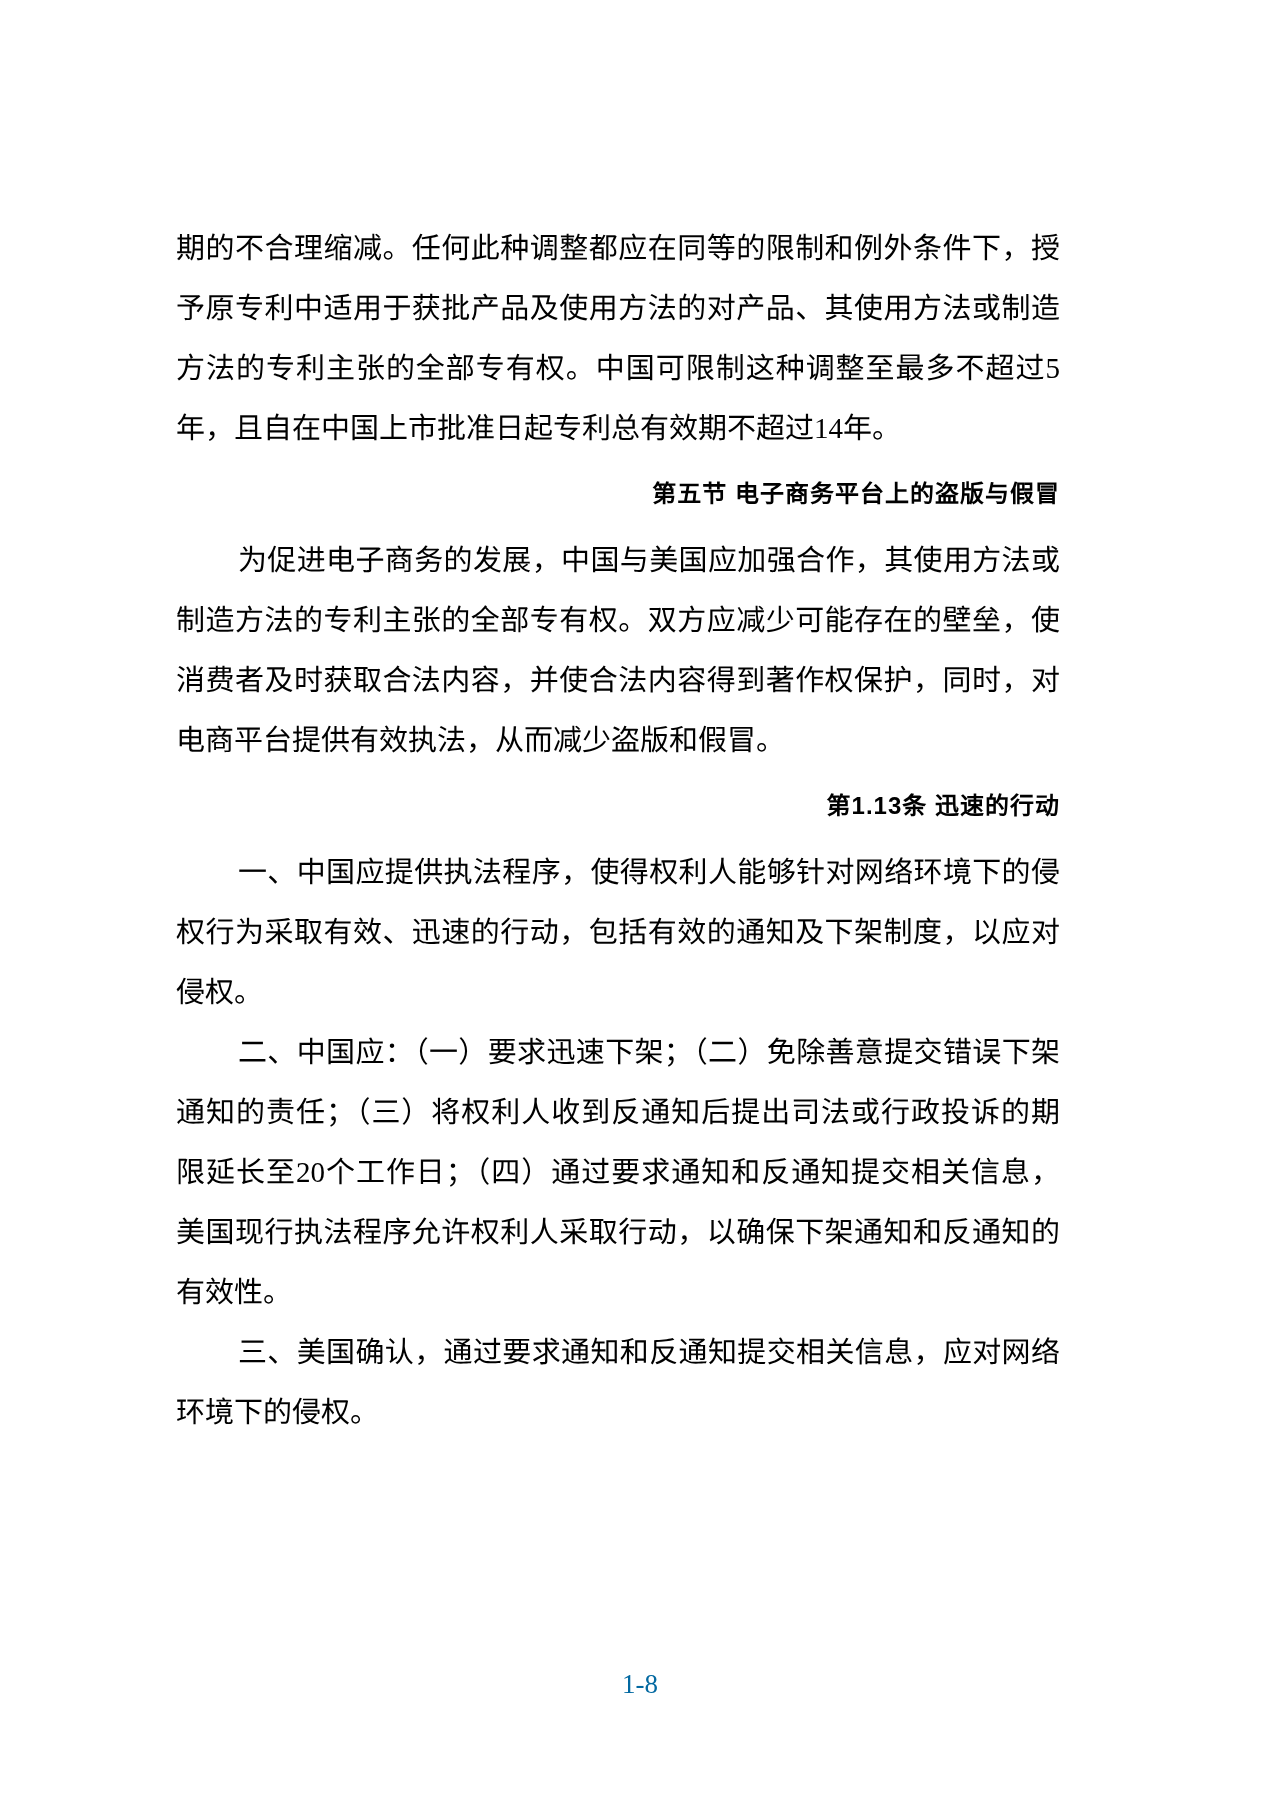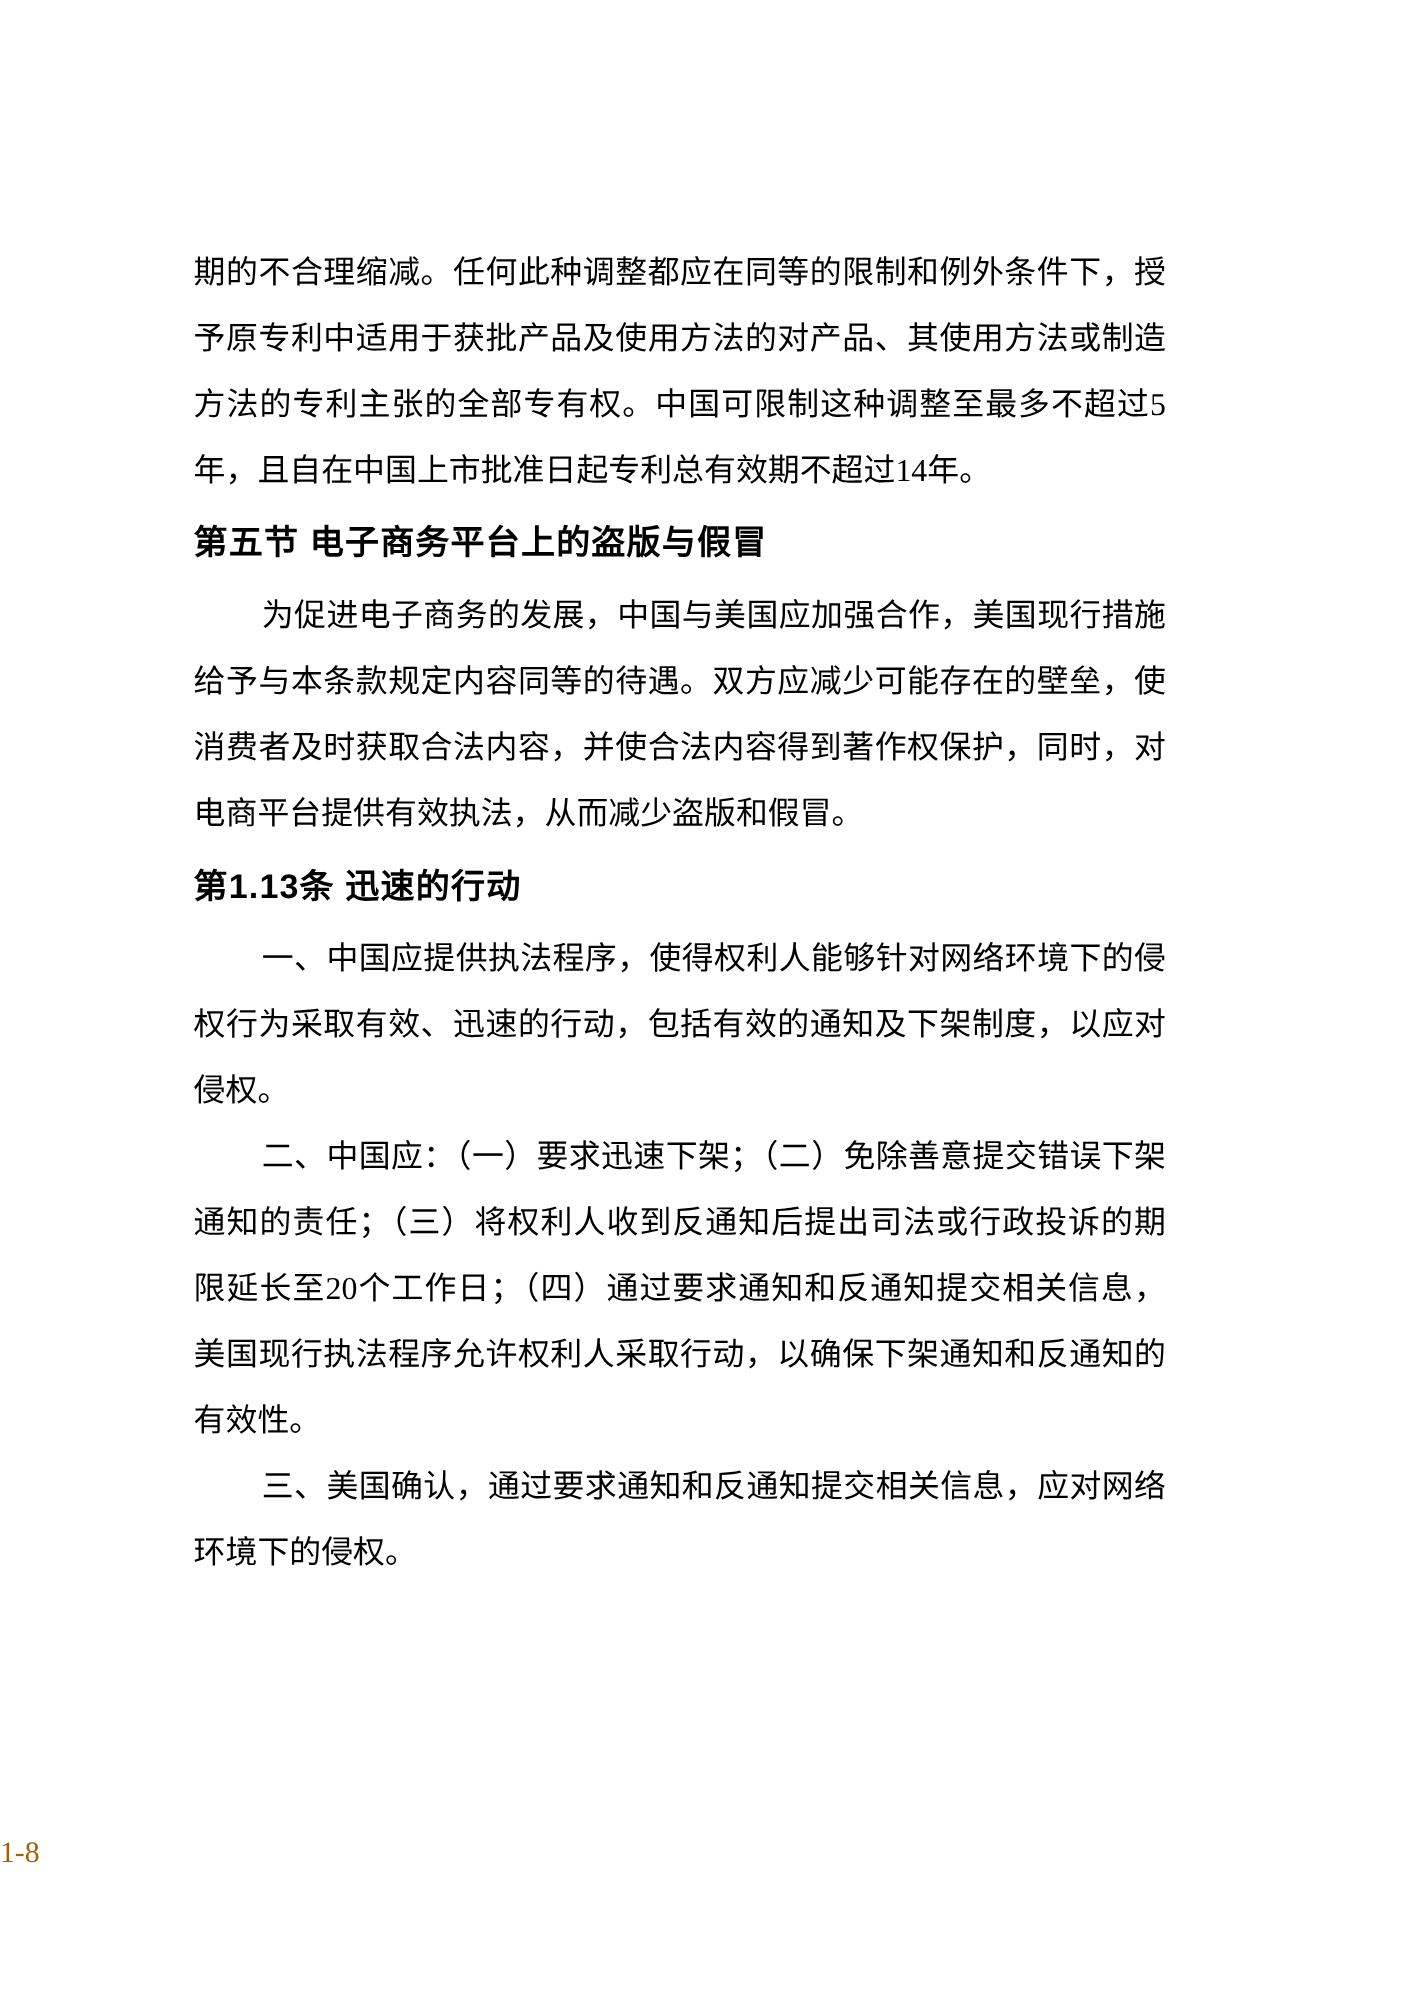--- a/index.html
+++ b/index.html
@@ -31,46 +31,47 @@
   .para {
     margin: 0;
     text-indent: 62px;
   }
   .para.no-indent {
     text-indent: 0;
   }
   .heading {
     font-family: "Liberation Sans", sans-serif;
     font-weight: 700;
-    font-size: 31px;
+    font-size: 24px;
     line-height: 62px;
-    text-align: left;
+    text-align: right;
     text-indent: 0;
     margin: 5px 0;
     letter-spacing: 1px;
   }
   .page-footer {
     position: absolute;
     left: 0;
     right: 0;
     top: 1668px;
+    text-align: center;
     font-family: "Liberation Serif", serif;
     font-size: 27px;
     line-height: 32px;
-    color: #a16207;
+    color: #0369a1;
   }
 </style>
 </head>
 <body>
 
 <main class="page">
   <section class="content">
     <p class="para no-indent">期的不合理缩减。任何此种调整都应在同等的限制和例外条件下，授予原专利中适用于获批产品及使用方法的对产品、其使用方法或制造方法的专利主张的全部专有权。中国可限制这种调整至最多不超过5年，且自在中国上市批准日起专利总有效期不超过14年。</p>
     <h2 class="heading">第五节 电子商务平台上的盗版与假冒</h2>
-    <p class="para">为促进电子商务的发展，中国与美国应加强合作，美国现行措施给予与本条款规定内容同等的待遇。双方应减少可能存在的壁垒，使消费者及时获取合法内容，并使合法内容得到著作权保护，同时，对电商平台提供有效执法，从而减少盗版和假冒。</p>
+    <p class="para">为促进电子商务的发展，中国与美国应加强合作，其使用方法或制造方法的专利主张的全部专有权。双方应减少可能存在的壁垒，使消费者及时获取合法内容，并使合法内容得到著作权保护，同时，对电商平台提供有效执法，从而减少盗版和假冒。</p>
     <h3 class="heading">第1.13条 迅速的行动</h3>
     <p class="para">一、中国应提供执法程序，使得权利人能够针对网络环境下的侵权行为采取有效、迅速的行动，包括有效的通知及下架制度，以应对侵权。</p>
     <p class="para">二、中国应：（一）要求迅速下架；（二）免除善意提交错误下架通知的责任；（三）将权利人收到反通知后提出司法或行政投诉的期限延长至20个工作日；（四）通过要求通知和反通知提交相关信息，美国现行执法程序允许权利人采取行动，以确保下架通知和反通知的有效性。</p>
     <p class="para">三、美国确认，通过要求通知和反通知提交相关信息，应对网络环境下的侵权。</p>
   </section>
 
   <footer class="page-footer">
     <span>1-8</span>
   </footer>
 </main>

